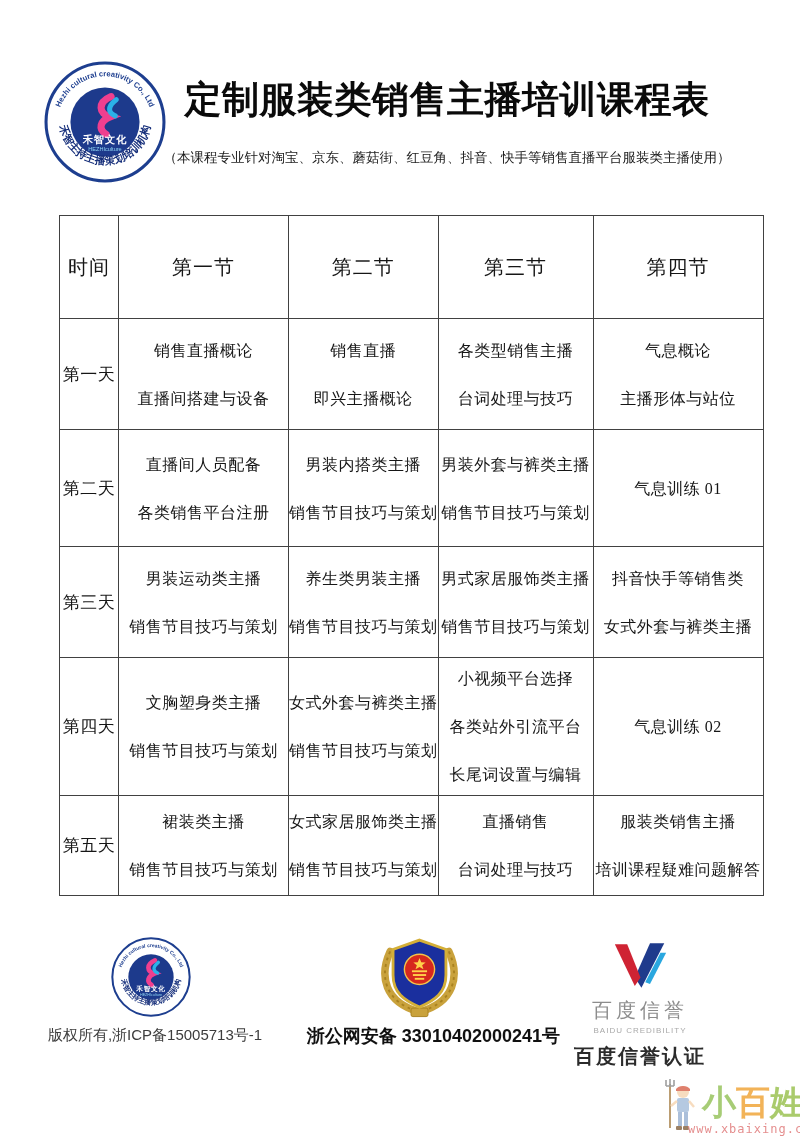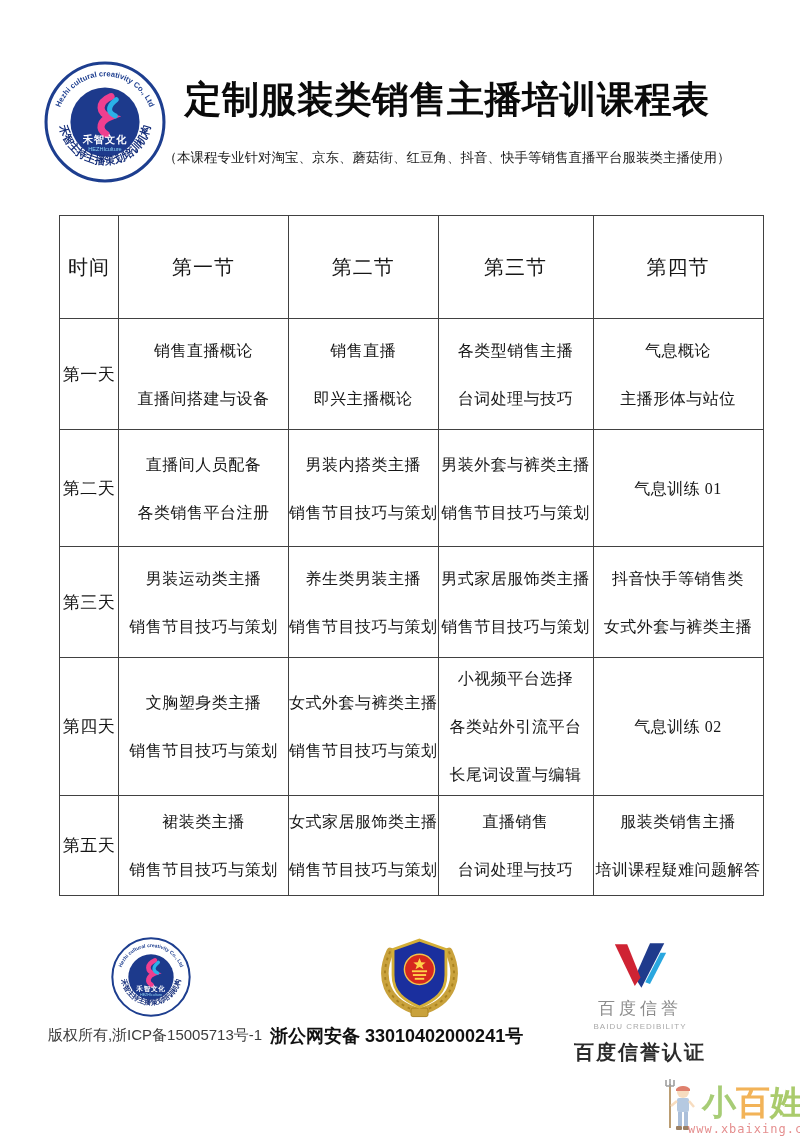--- a/index.html
+++ b/index.html
@@ -25,25 +25,25 @@
   .col-head { font-size:20px; color:#111; letter-spacing:1px; }
   .day-cell { font-size:17px; letter-spacing:0.5px; }
   .lines { display:flex; flex-direction:column; justify-content:center; align-items:center; gap:31px; }
   .cell-line { font-size:16px; line-height:17px; letter-spacing:0.5px; white-space:nowrap; }
 
   
   .footer-logo { position:absolute; left:111px; top:937px; width:80px; height:80px; }
   .copyright-text { position:absolute; left:30px; top:1026px; width:250px; text-align:center;
     font-family:"Liberation Sans", sans-serif; font-size:15px; font-weight:500; color:#3c3c3c; white-space:nowrap; }
   .police-badge { position:absolute; left:377px; top:929px; width:85px; height:93px; }
-  .police-text { position:absolute; left:270px; top:1024px; width:290px; text-align:left;
+  .police-text { position:absolute; left:270px; top:1024px; width:290px; text-align:right;
     font-family:"Liberation Sans", sans-serif; font-size:18px; font-weight:bold; color:#101010; white-space:nowrap; }
   .baidu-block { position:absolute; left:560px; top:941px; width:160px; text-align:center; }
   .baidu-v { width:57px; height:50px; margin:0 auto; display:block; }
-  .baidu-cn { margin-top:6px; font-family:"Liberation Sans", sans-serif; font-size:17px; color:#8c8c8c; letter-spacing:4px; }
+  .baidu-cn { margin-top:6px; font-family:"Liberation Sans", sans-serif; font-size:20px; color:#8c8c8c; letter-spacing:4px; }
   .baidu-en { margin-top:2px; font-family:"Liberation Sans", sans-serif; font-size:8px; color:#a9a9a9; letter-spacing:1px; }
   .baidu-caption { margin-top:8px; font-family:"Liberation Sans", sans-serif; font-size:20px; font-weight:bold; color:#2b2b2b; letter-spacing:2px; }
 
   
   .watermark { position:absolute; left:660px; top:1072px; width:140px; height:68px; opacity:0.85; }
   .wm-farmer { position:absolute; left:4px; top:4px; width:36px; height:60px; }
   .wm-text { position:absolute; left:42px; top:12px; width:96px; display:flex; justify-content:space-between; }
   .wm-char { font-size:34px; font-weight:bold; font-family:"Liberation Sans", sans-serif; line-height:36px; }
   .wm-c0 { color:#98c45f; } .wm-c1 { color:#f0a63c; } .wm-c2 { color:#9cc353; }
   .wm-url { position:absolute; left:28px; top:50px; font-family:"DejaVu Sans Mono", monospace;

